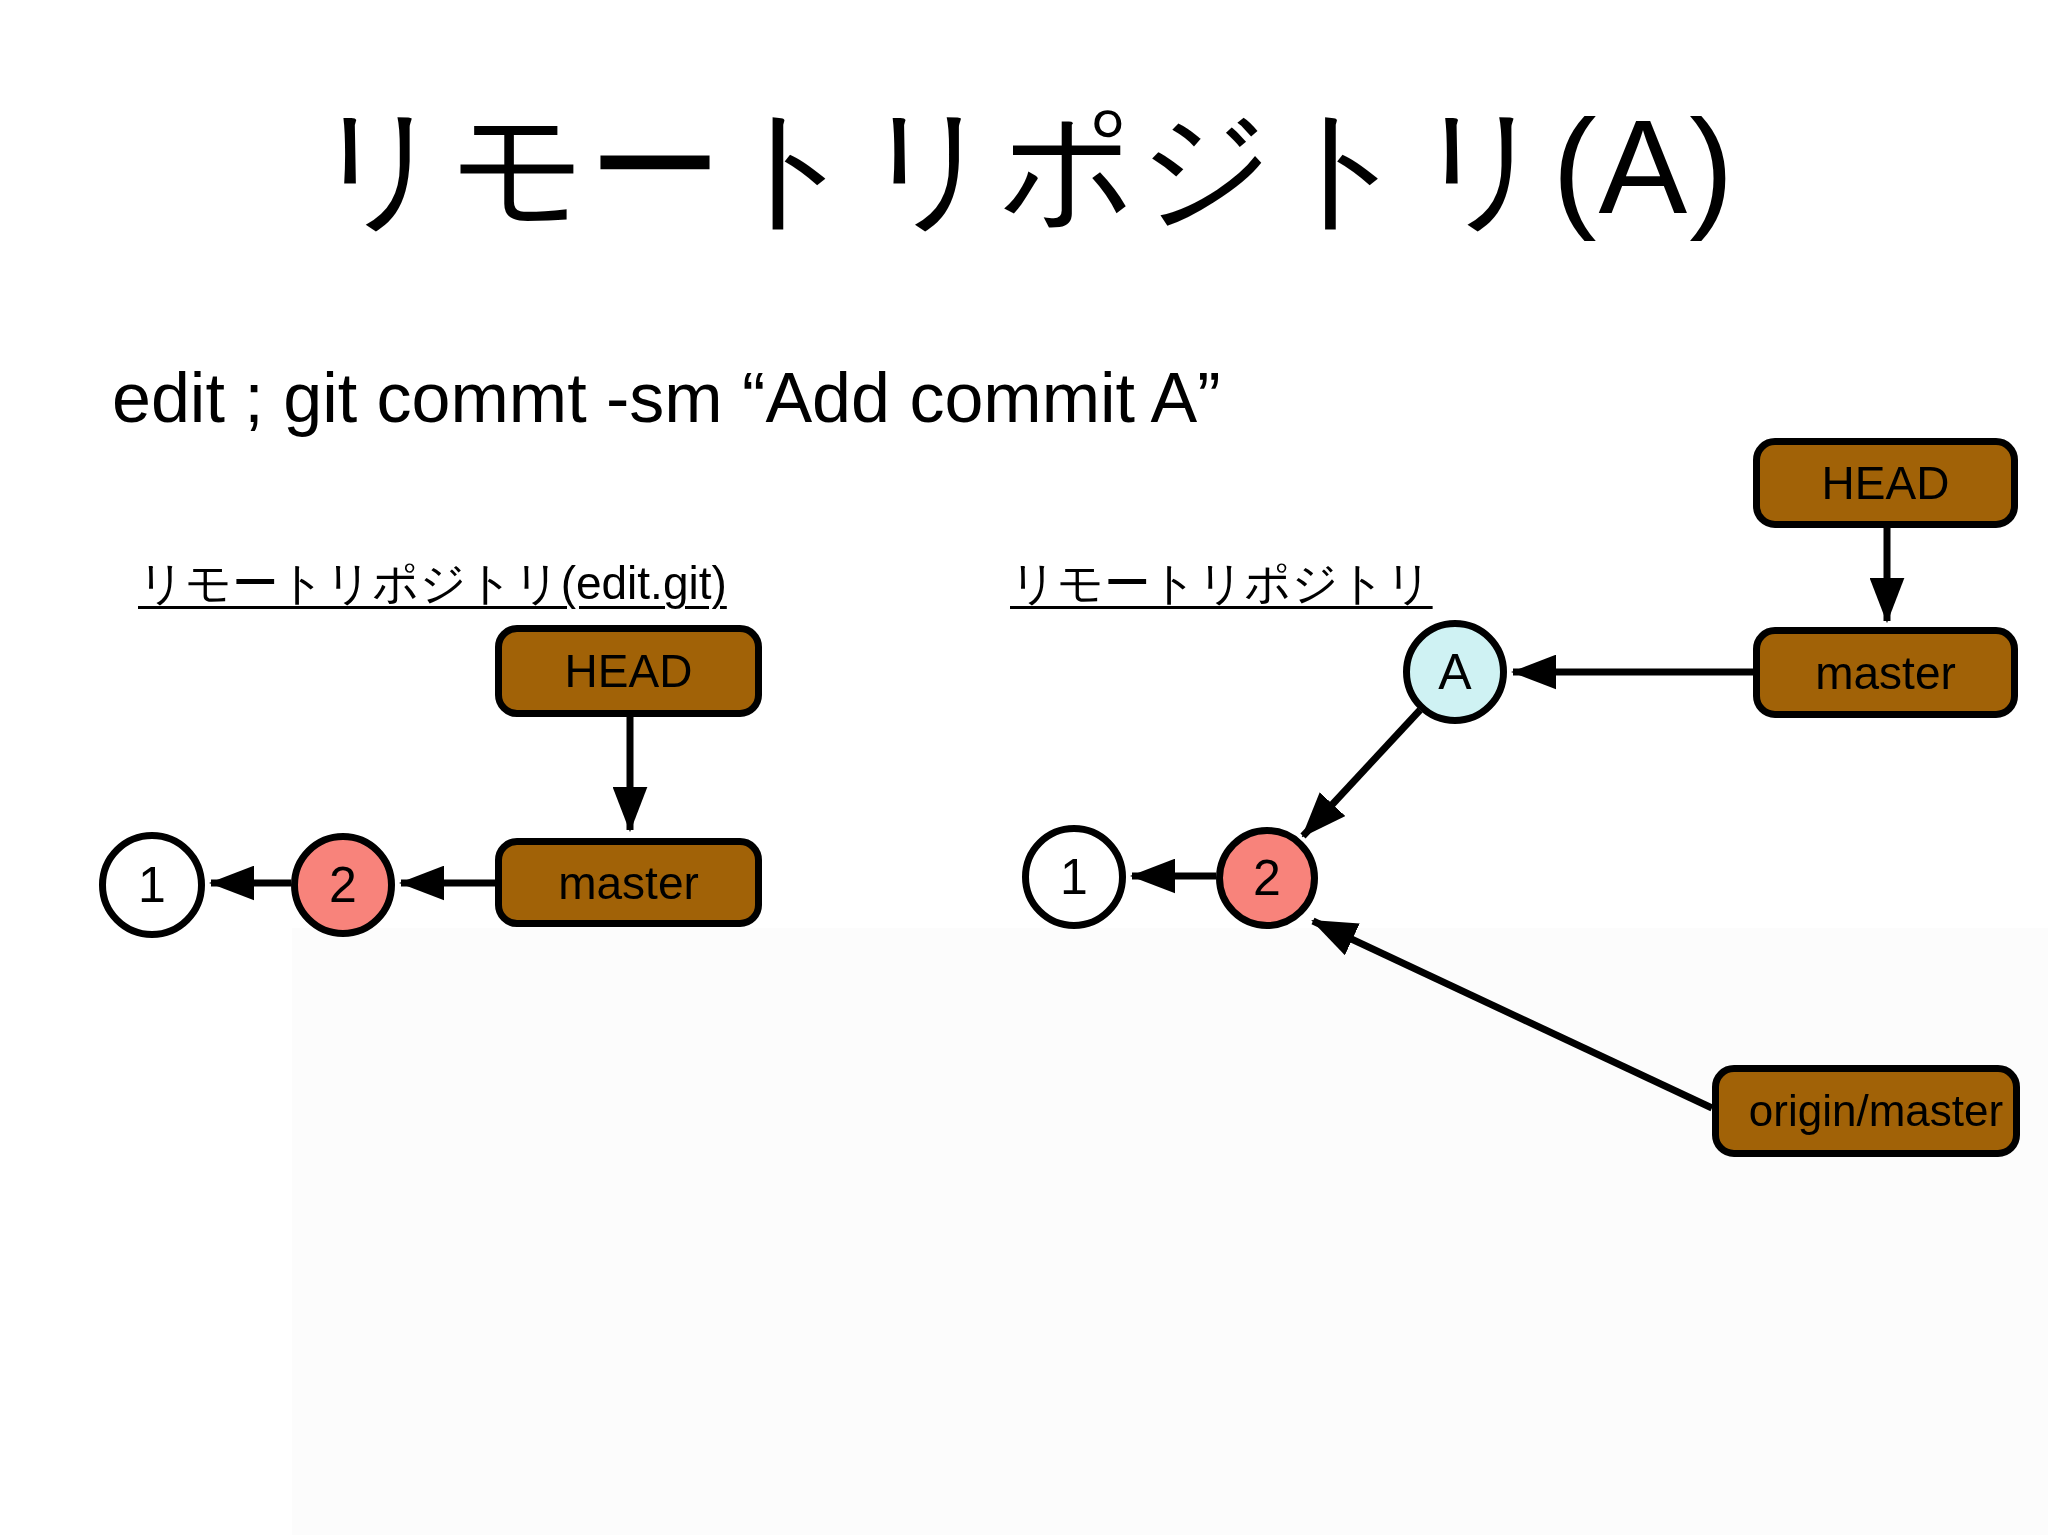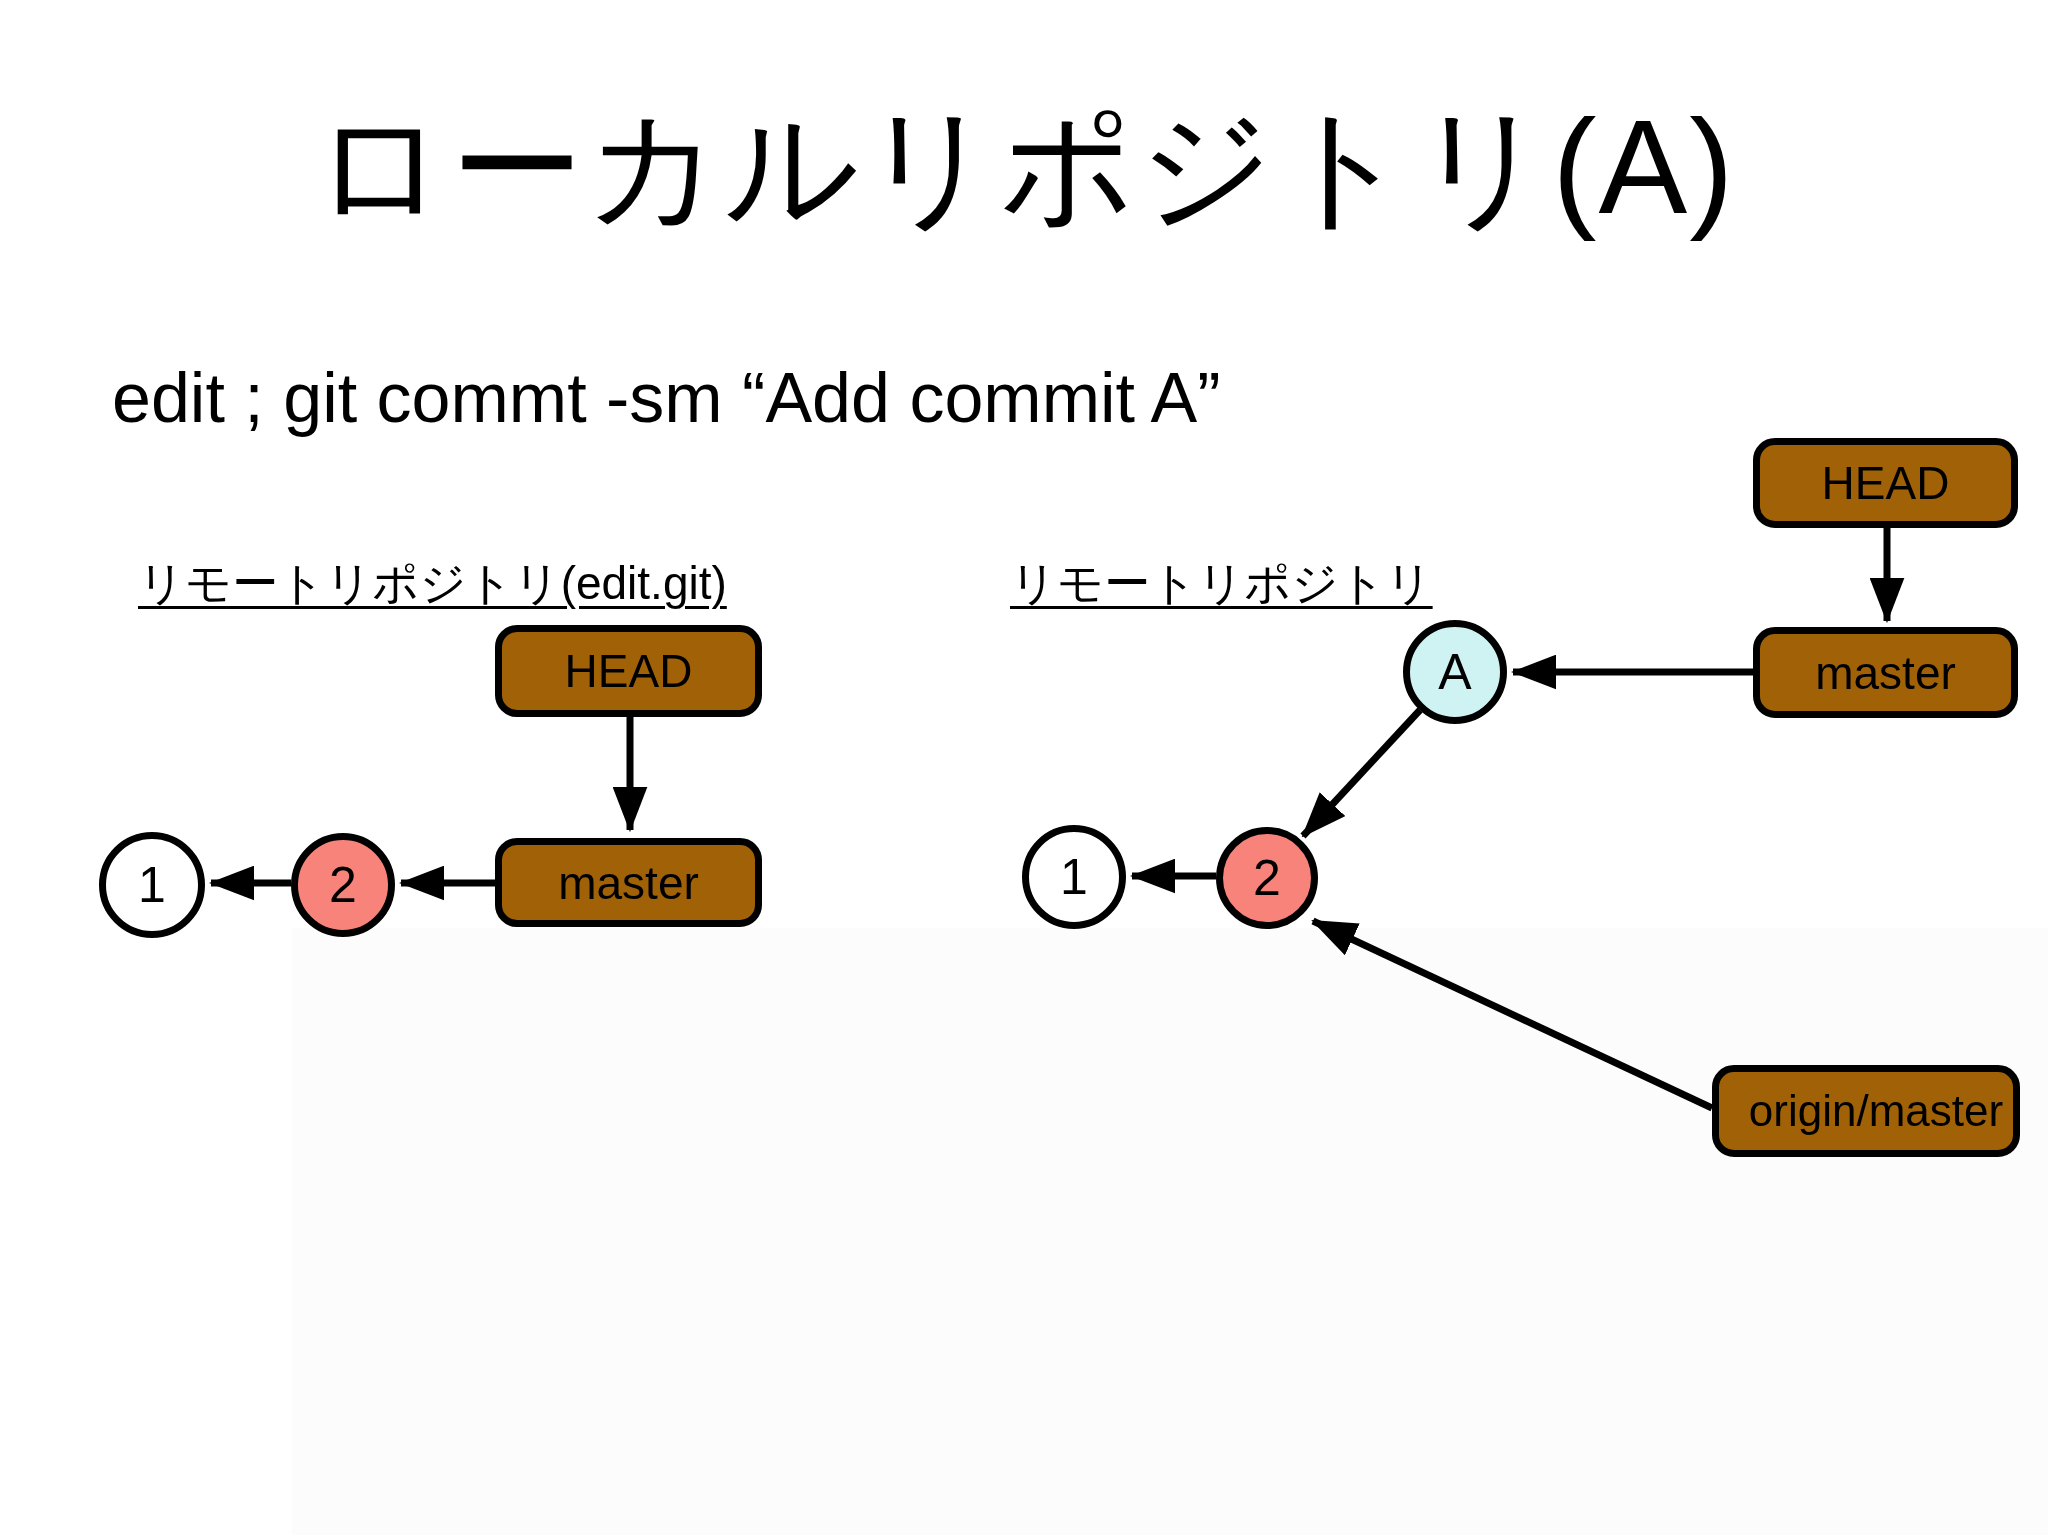--- a/index.html
+++ b/index.html
@@ -59,21 +59,21 @@
   #origin-master{left:1712px; top:1065px; width:308px; height:92px; font-size:44px;padding-left:20px;}
   #local-c1{left:1022px; top:825px; width:104px; height:104px;}
   #local-c2{left:1216px; top:827px; width:102px; height:102px;}
   #local-cA{left:1403px; top:620px; width:104px; height:104px;}
 </style>
 </head>
 <body>
 
 <div id="shade" class="abs"></div>
 
-<div id="title" class="abs">ローカルリポジトリ(A)</div>
+<div id="title" class="abs">リモートリポジトリ(A)</div>
 
 <div id="command" class="abs">edit ; git commt -sm “Add commit A”</div>
 
 <div id="remote-label" class="abs repo-label">リモートリポジトリ(edit.git)</div>
 
 <div id="local-label" class="abs repo-label">リモートリポジトリ</div>
 
 <svg id="arrows" class="abs" width="2048" height="1535" viewBox="0 0 2048 1535">
   <defs>
     <marker id="ah" markerUnits="strokeWidth" markerWidth="6.5" markerHeight="5" viewBox="0 0 6.5 5" refX="6.2" refY="2.5" orient="auto">

